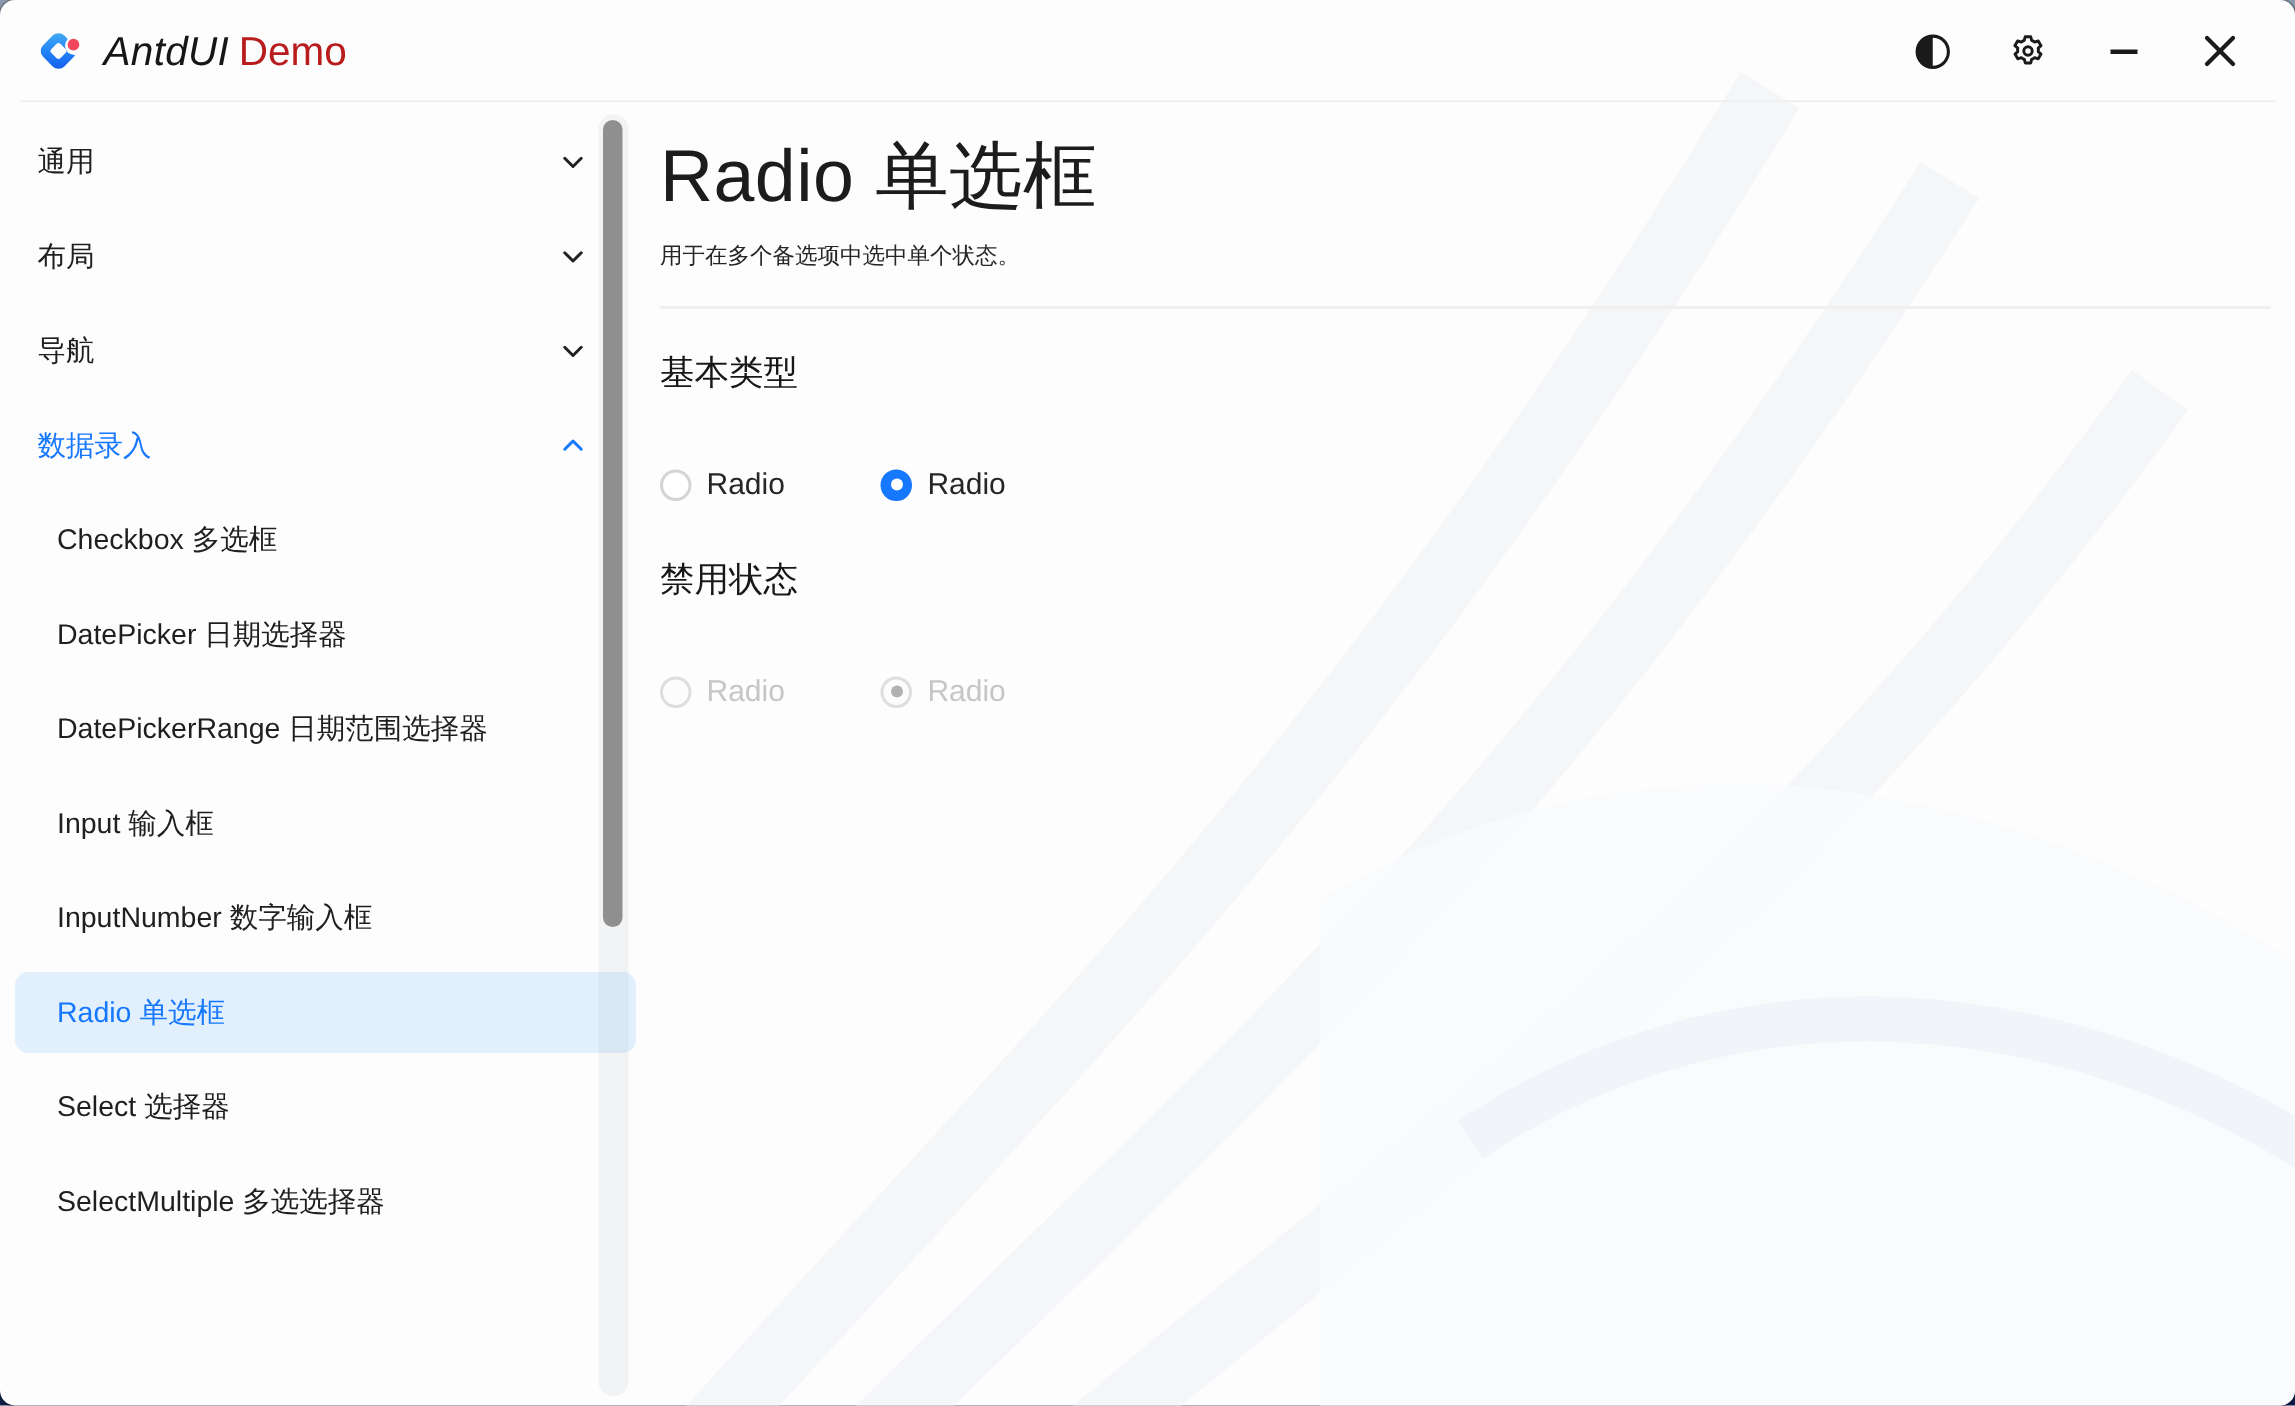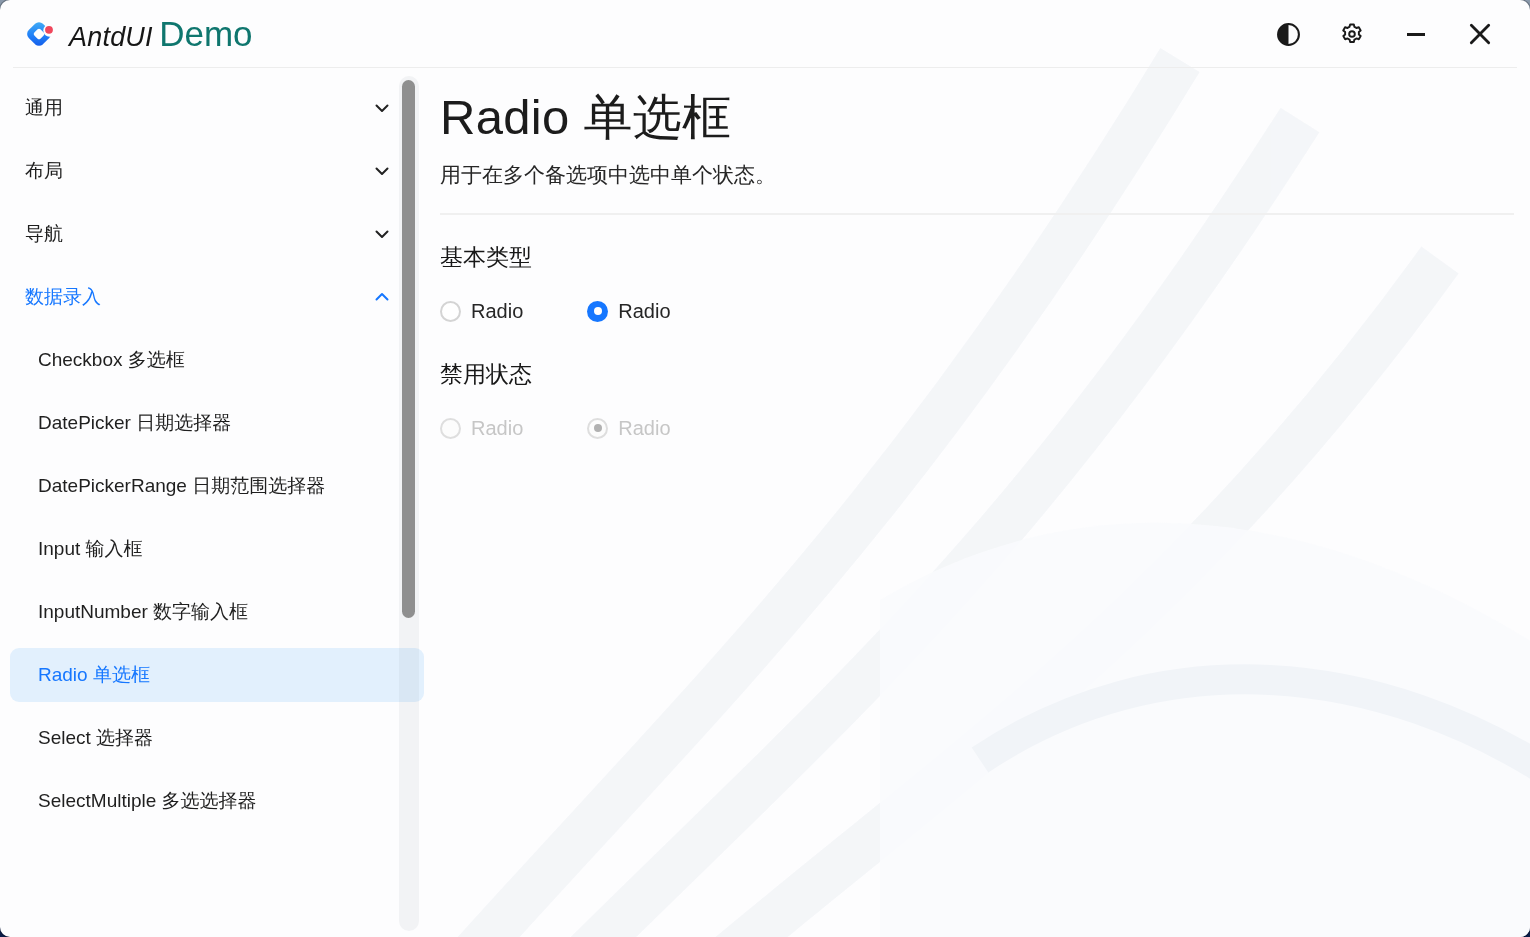--- a/index.html
+++ b/index.html
@@ -25,21 +25,21 @@
     display:flex; align-items:center;
     z-index:5; background:transparent;
   }
   .titlebar::after {
     content:""; position:absolute; left:13px; right:13px; bottom:0;
     height:1px; background:#ededed;
   }
   .brand { display:flex; align-items:center; gap:13px; padding-left:22px; }
   .brand .logo { width:34px; height:34px; display:block; }
   .brand-name { font-size:27px; color:#161616; letter-spacing:.2px;font-style:italic; }
-  .brand-suffix { font-size:35px; color:#0f766e; margin-left:2px;text-align:right; }
+  .brand-suffix { font-size:27px; color:#b91c1c; margin-left:2px;text-align:right; }
   .win-controls { margin-left:auto; display:flex; align-items:center; padding-right:18px; }
   .win-btn {
     width:64px; height:46px; display:flex; align-items:center; justify-content:center;
     background:transparent; border:none; cursor:pointer; color:#1a1a1a;
   }
   .win-btn svg { display:block; }
 
   
   .sidebar {
     position:absolute; left:0; top:68px; bottom:0; width:424px;
@@ -69,26 +69,26 @@
     background:rgba(120,130,140,.08); border-radius:10px; z-index:3; cursor:pointer;
   }
   .v-scroll-thumb {
     position:absolute; left:3px; top:4px; width:13px; height:538px;
     background:#8f8f8f; border-radius:7px; cursor:grab;
   }
 
   
   .content { position:absolute; left:440px; top:68px; right:0; bottom:0; z-index:1; }
   .page-title { font-size:49px; font-weight:400; color:#1c1c1c; margin-top:17px; letter-spacing:.3px; }
-  .page-desc { font-size:21px; color:#262626; margin-top:10px; }
+  .page-desc { font-size:15px; color:#262626; margin-top:10px; }
   .divider { height:1.5px; background:#f0f0f0; margin:24px 16px 0 0; }
   .section-title { font-size:23px; color:#181818; font-weight:500; }
   .sec-1 .section-title { margin-top:27px; }
   .sec-2 .section-title { margin-top:36px; }
-  .radio-row { display:flex; align-items:flex-start; margin-top:27px; }
+  .radio-row { display:flex; align-items:flex-start; margin-top:48px; }
   .radio { display:flex; align-items:center; cursor:pointer; }
   .radio + .radio { margin-left:64px; }
   .radio-circle {
     width:21px; height:21px; border-radius:50%;
     border:2px solid #d4d4d4; background:#fff; position:relative; flex:0 0 21px;
   }
   .radio-label { font-size:20px; color:#262626; margin-left:10px; }
   .radio.checked .radio-circle { border:none; background:#1677ff; }
   .radio.checked .radio-circle::after {
     content:""; position:absolute; inset:6.5px; border-radius:50%; background:#fff;

